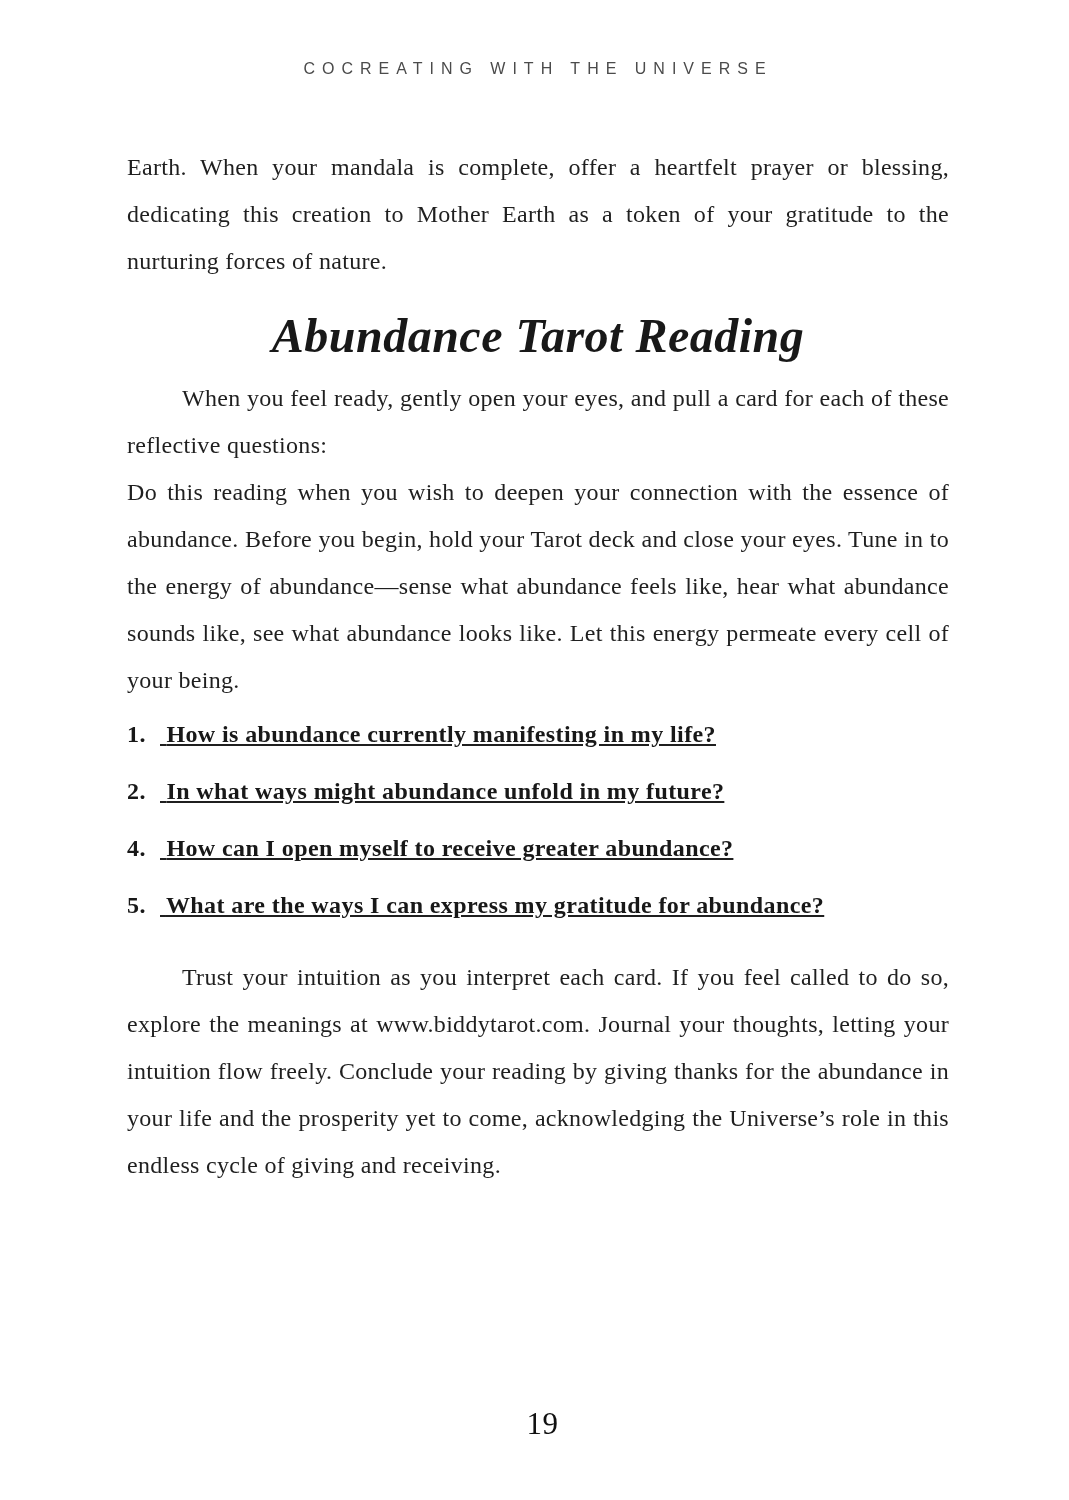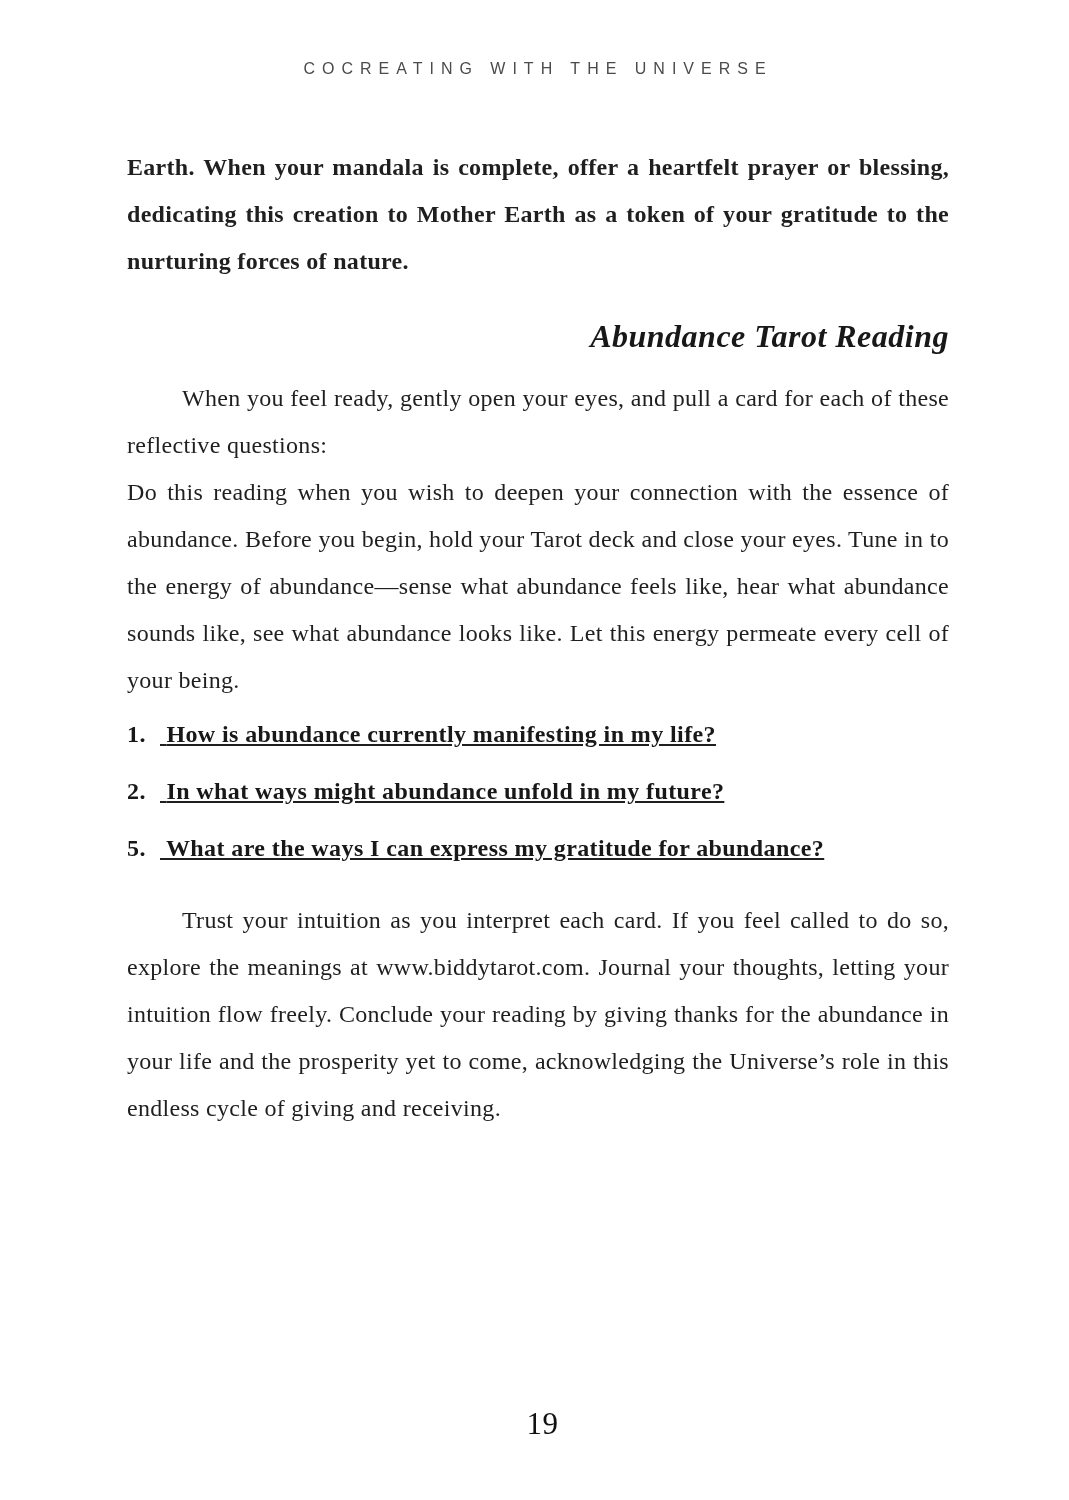--- a/index.html
+++ b/index.html
@@ -27,24 +27,24 @@
     color: #4b4b4b;
     white-space: nowrap;
   }
   .para {
     font-size: 24px;
     line-height: 47px;
     text-align: justify;
     letter-spacing: 0.3px;
     margin: 0;
   }
-  .p1 { margin-top: 66px; font-weight: bold; }
+  .p1 { margin-top: 66px; }
   .section-heading {
-    text-align: right;
-    font-size: 32px;
+    text-align: center;
+    font-size: 48px;
     font-style: italic;
     font-weight: bold;
     letter-spacing: 0.5px;
     color: #181818;
     margin: 28px 0 6px 0;
     line-height: 46px;
   }
   .p3 {
     margin-top: 16px;
     text-indent: 55px;
@@ -101,20 +101,24 @@
   <ol class="questions">
     <li class="question">
       <span class="qnum">1.</span>
       <span>How is abundance currently manifesting in my life?</span>
     </li>
     <li class="question">
       <span class="qnum">2.</span>
       <span>In what ways might abundance unfold in my future?</span>
     </li>
     <li class="question">
+      <span class="qnum">4.</span>
+      <span>How can I open myself to receive greater abundance?</span>
+    </li>
+    <li class="question">
       <span class="qnum">5.</span>
       <span>What are the ways I can express my gratitude for abundance?</span>
     </li>
   </ol>
 
   <p class="para p4">Trust your intuition as you interpret each card. If you feel called to do so, explore the meanings at www.biddytarot.com. Journal your thoughts, letting your intuition flow freely. Conclude your reading by giving thanks for the abundance in your life and the prosperity yet to come, acknowledging the Universe’s role in this endless cycle of giving and receiving.</p>
 
 </div>
 
 <div class="page-number">19</div>

